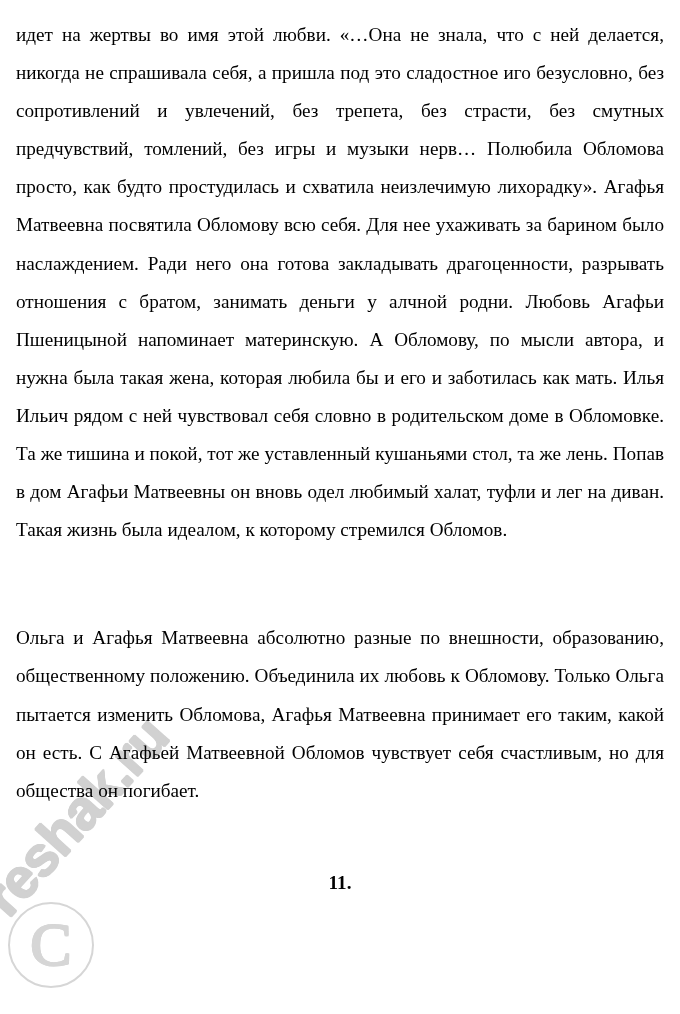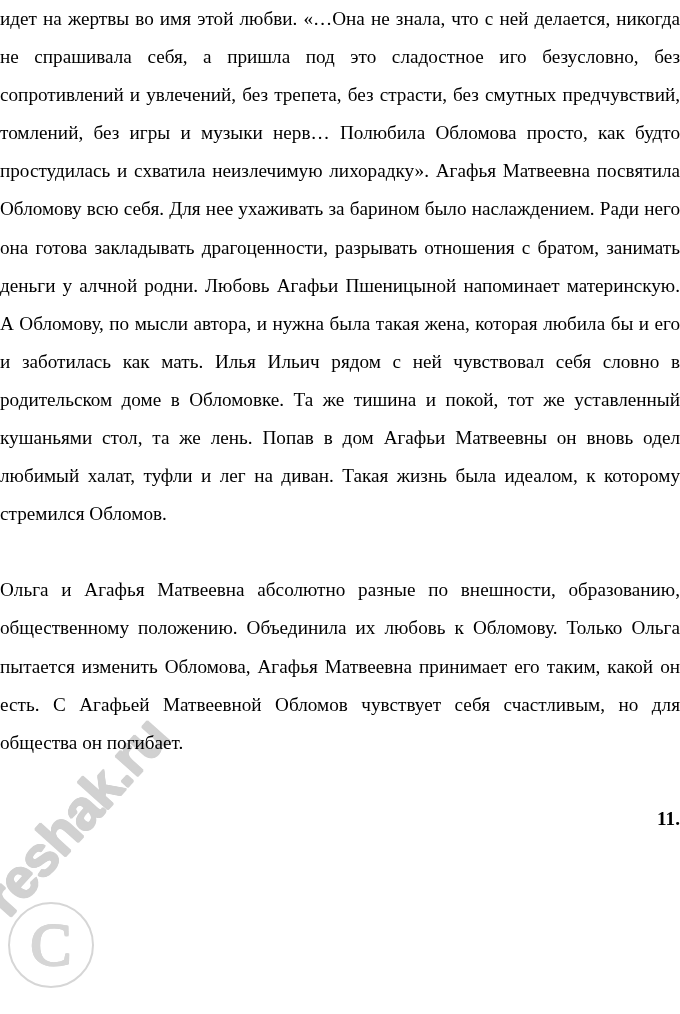--- a/index.html
+++ b/index.html
@@ -82,41 +82,41 @@
   }
 
   
   #content {
     position: relative;
     z-index: 5;
     padding: 0;
   }
 
   p.para {
-    margin: 0;
+    margin: 16px;
     font-size: 19.2px;
     line-height: 38.1px;
     text-align: justify;
     text-justify: inter-word;
     word-spacing: normal;
     hyphens: none;
   }
   .para-gap {
     height: 38px;
   }
   .para-gap.small {
     height: 20px;
   }
 
   h2.section-num {
     margin: 0;
     font-size: 19.2px;
     line-height: 38.1px;
     font-weight: 700;
-    text-align: right;
+    text-align: center;
   }
 
   
 </style>
 </head>
 <body>
 
 <div id="page">
 
   <div id="watermark">

